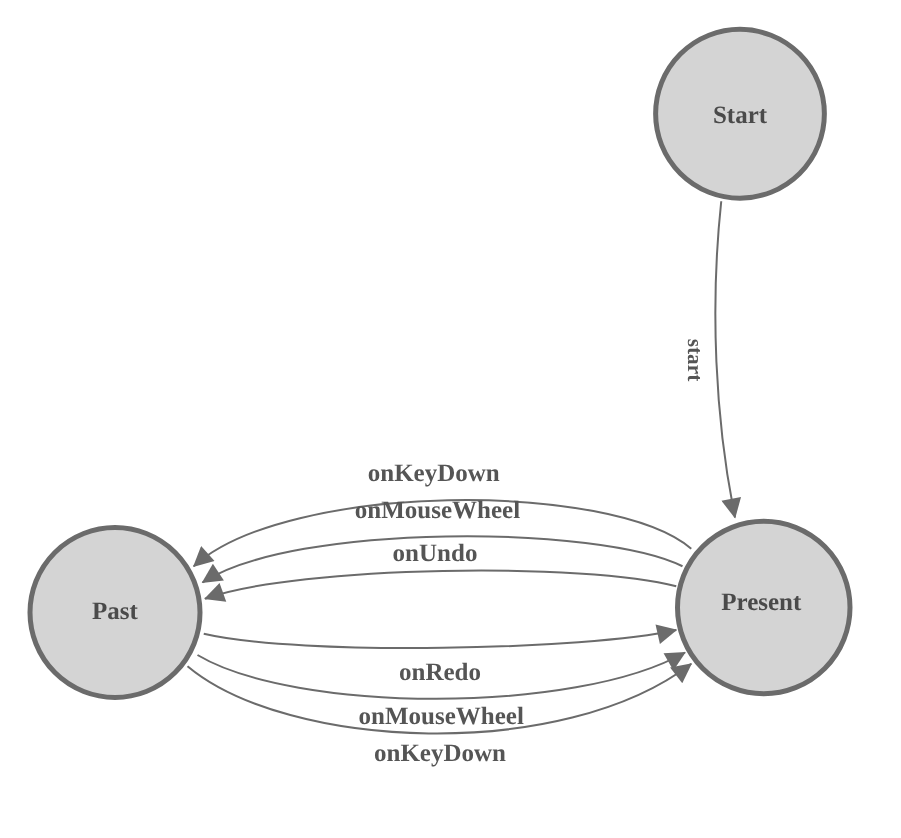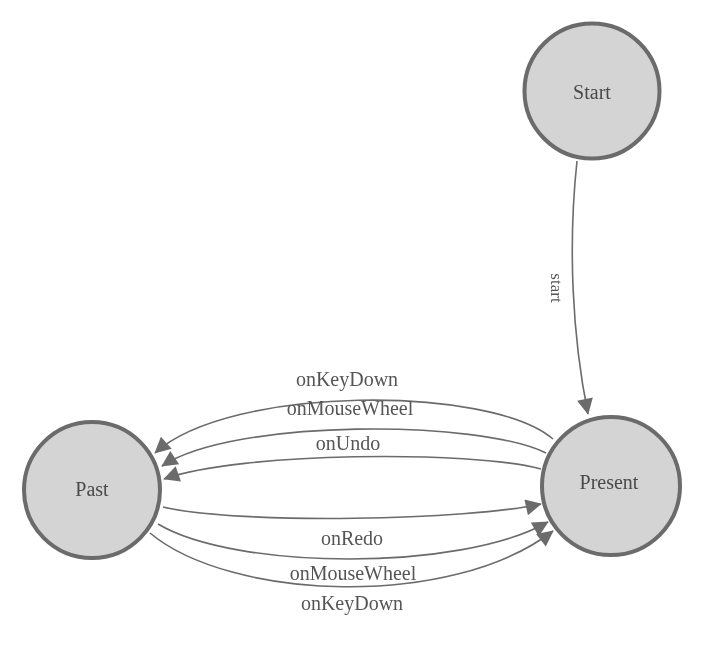--- a/index.html
+++ b/index.html
@@ -4,21 +4,21 @@
 <style>
   html, body {
     margin: 0;
     padding: 0;
     background: #ffffff;
     width: 721px;
     height: 670px;
     overflow: hidden;
     font-family: "Liberation Serif", "DejaVu Serif", serif;
   }
-  #diagram-wrap { position: relative; width: 579px; height: 670px; }
+  #diagram-wrap { position: relative; width: 579px; height: 670px; font-weight: bold; }
   svg { display: block; }
   .node-circle { fill: #d4d4d4; stroke: #6b6b6b; stroke-width: 4; }
   .edge { fill: none; stroke: #6b6b6b; stroke-width: 1.6; }
   .node-label {
     fill: #4a4a4a; font-size: 20px;
     text-anchor: middle; dominant-baseline: central;
   }
   .edge-label {
     fill: #555555; font-size: 20px;
     text-anchor: middle; dominant-baseline: central;

